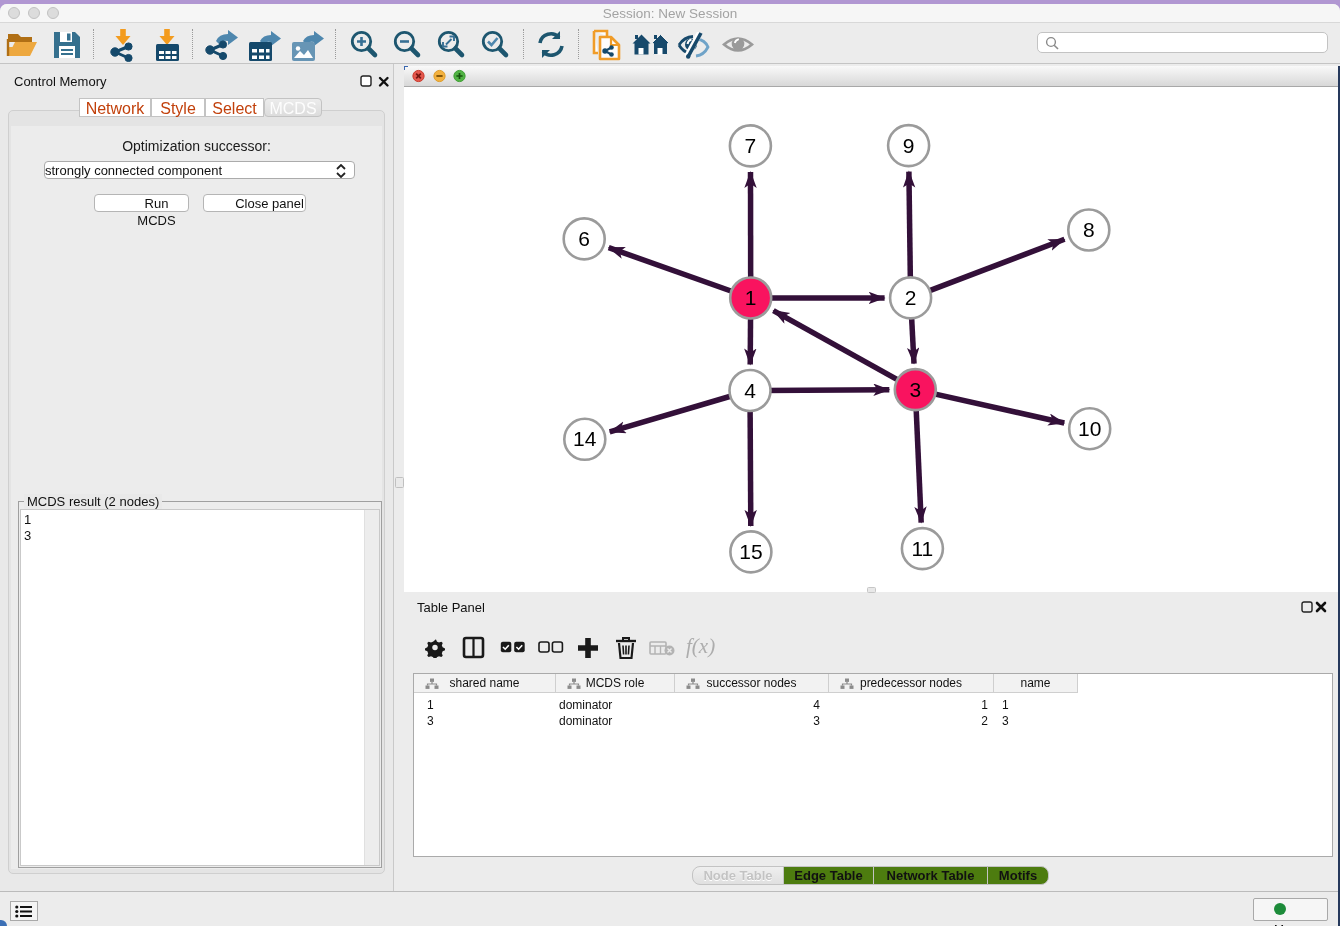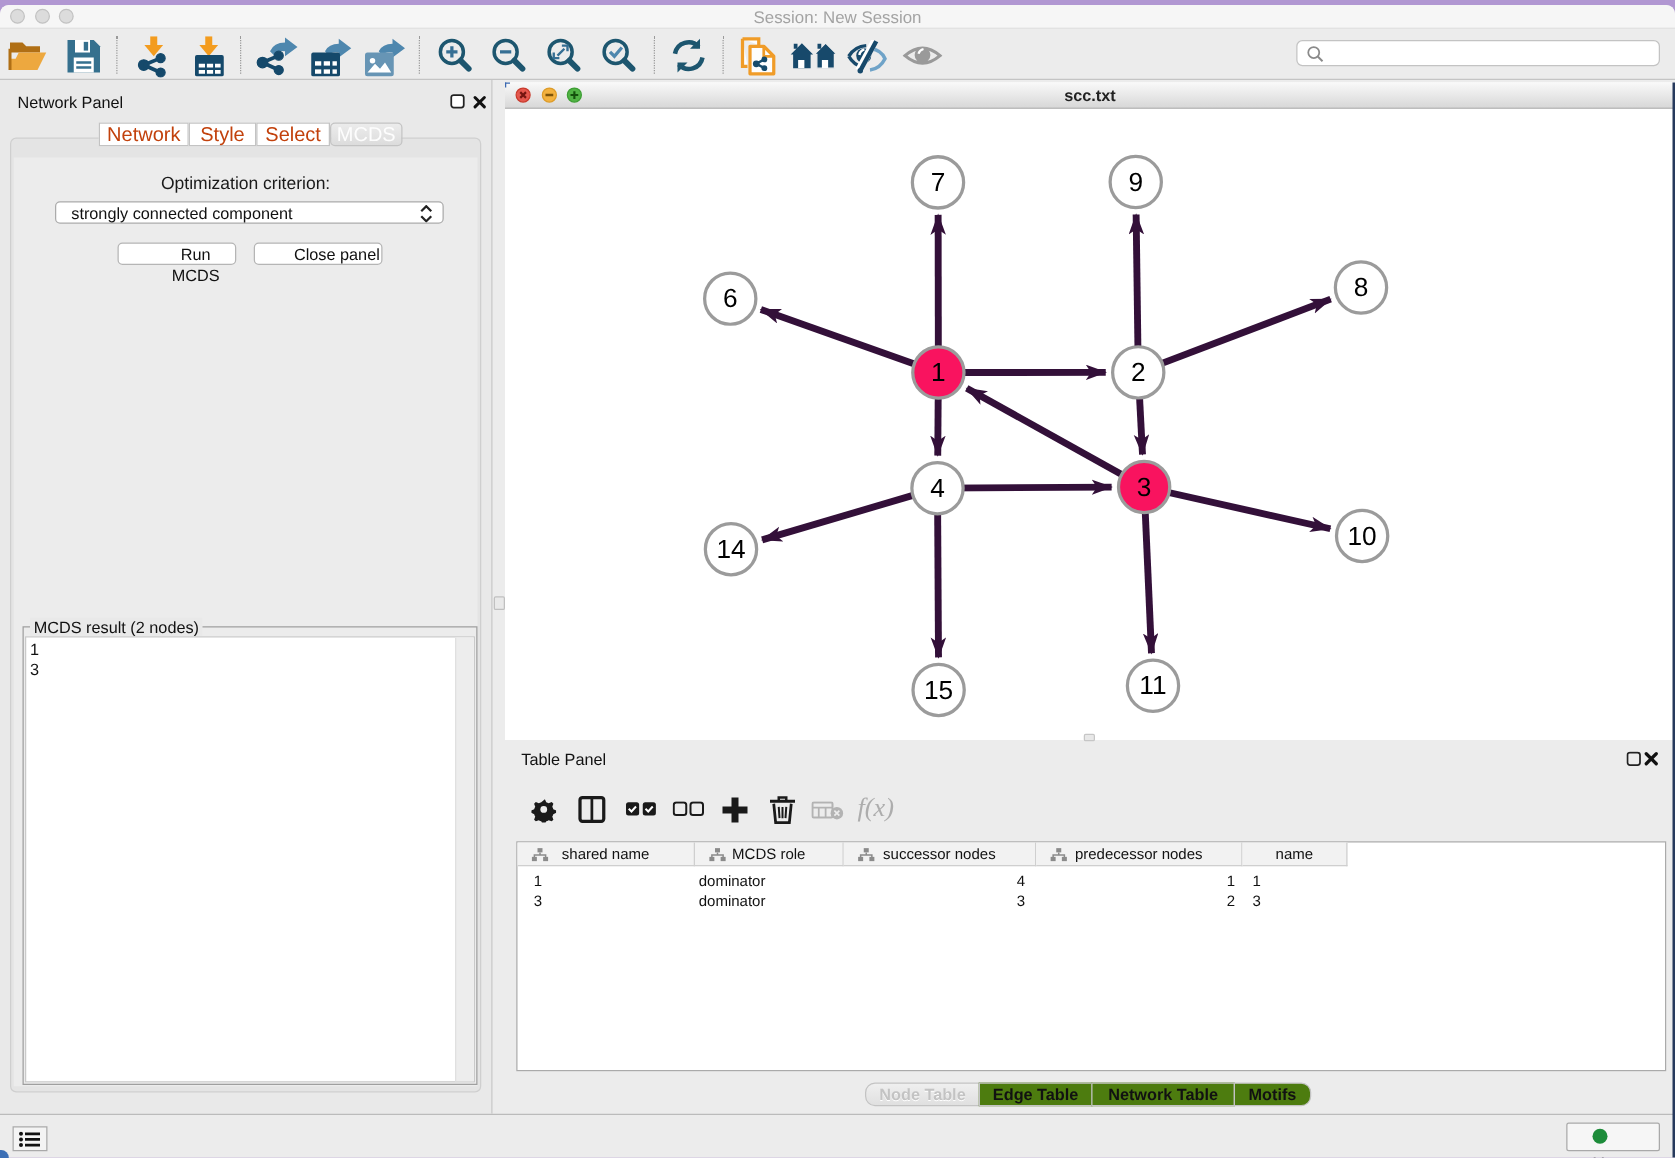--- a/index.html
+++ b/index.html
@@ -14,21 +14,21 @@
 .ticon { position:absolute; top:4px; }
 #searchbox { position:absolute; left:1037px; top:8px; width:291px; height:21px; background:#fff; border:1px solid #c3c3c3; border-radius:5px; }
 
 #cpanel { position:absolute; left:0; top:64px; width:394px; height:827px; background:#e9e9e9; border-right:1px solid #c9c9c9; z-index:5; }
 #cptitle { position:absolute; left:14px; top:10px; font-size:13px; color:#111; }
 .tab { position:absolute; top:0; height:19px; background:#fff; border:1px solid #c3c3c3; color:#c2410c; text-align:center; line-height:19px; }
 .tabsel { background:linear-gradient(#ececec,#dcdcdc); color:#fdfdfd; border-radius:4px; border:1px solid #c3c3c3; }
 #cpcontent { position:absolute; left:8px; top:46px; width:377px; height:764px; background:#e4e4e4; border:1px solid #cfcfcf; border-radius:5px; }
 #cpinner { position:absolute; left:2px; top:15px; width:371px; height:743px; background:#ececec; }
 #optlabel { position:absolute; left:0; top:74px; width:100%; text-align:center; font-size:14px; color:#1a1a1a; }
-#combo { position:absolute; left:44px; top:97px; width:311px; height:18px; background:#fff; border:1px solid #ababab; border-radius:4px; font-size:13px; color:#111; line-height:17px; padding-left:12px; }
+#combo { position:absolute; left:44px; top:97px; width:311px; height:18px; background:#fff; border:1px solid #ababab; border-radius:4px; font-size:13px; color:#111; line-height:17px; padding-left:0; }
 .btn { position:absolute; height:18px; background:#fff; border:1px solid #b5b5b5; border-radius:4px; font-size:13px; color:#111; text-align:center; line-height:17px;padding-left:30px; }
 #fieldset { position:absolute; left:18px; top:437px; width:364px; height:367px; border:1px solid #9f9f9f; }
 #fslegend { position:absolute; left:5px; top:-8px; background:#e9e9e9; font-size:13px; color:#111; padding:0 3px; }
 #fsarea { position:absolute; left:1px; top:7px; width:360px; height:357px; background:#fff; border:1px solid #c9c9c9; }
 
 #netframe { position:absolute; left:404px; top:66px; width:936px; height:526px; background:#fff; z-index:5; }
 #nettitle { position:absolute; left:0; top:0; width:100%; height:21px; background:linear-gradient(#f9f9f9,#d8d8d8); border-bottom:1px solid #a8a8a8; }
 #nettext { position:absolute; width:100%; top:3px; text-align:center; font-size:13px; font-weight:bold; color:#222; }
 #netright { position:absolute; left:1338px; top:66px; width:2px; height:860px; background:#26395c; z-index:9; }
 
@@ -186,35 +186,35 @@
       <path d="M12.8,9 q0.8,-3 4,-3.8" stroke="#fff" stroke-width="1.8" fill="none"></path>
     </svg>
     <div id="searchbox">
       <svg width="16" height="16" style="position:absolute;left:7px;top:3px;">
         <circle cx="6" cy="6" r="4.4" fill="none" stroke="#8a8a8a" stroke-width="1.4"></circle>
         <line x1="9.2" y1="9.2" x2="13" y2="13" stroke="#8a8a8a" stroke-width="1.6"></line>
       </svg>
     </div>
   </div>
   <div id="cpanel">
-    <div id="cptitle">Network Panel</div>
+    <div id="cptitle">Control Memory</div>
     <svg width="14" height="13" style="position:absolute;left:360px;top:11px;">
       <rect x="1" y="1" width="10" height="10" rx="2" fill="#fff" stroke="#222" stroke-width="1.4"></rect>
     </svg>
     <svg width="12" height="13" style="position:absolute;left:378px;top:12px;">
       <path d="M2,2 L9.5,9.5 M9.5,2 L2,9.5" stroke="#111" stroke-width="2.4" stroke-linecap="round"></path>
     </svg>
     <div id="cpcontent">
       <div id="cpinner"></div>
     </div>
     <div class="tab" style="left:79px; top:34px; width:72px;">Network</div>
     <div class="tab" style="left:151px; top:34px; width:54px;">Style</div>
     <div class="tab" style="left:205px; top:34px; width:59px;">Select</div>
     <div class="tab tabsel" style="left:264px; top:34px; width:58px;">MCDS</div>
-    <div id="optlabel">Optimization criterion:</div>
+    <div id="optlabel">Optimization successor:</div>
     <div id="combo">strongly connected component
       <svg width="10" height="14" style="position:absolute;right:8px;top:2px;">
         <path d="M1,5 L5,1 L9,5 M1,9 L5,13 L9,9" stroke="#222" stroke-width="1.8" fill="none"></path>
       </svg>
     </div>
     <div class="btn" style="left:94px; top:130px; width:95px;">Run MCDS</div>
     <div class="btn" style="left:203px; top:130px; width:103px;">Close panel</div>
     <div id="fieldset">
       <div id="fslegend">MCDS result (2 nodes)</div>
       <div id="fsarea">
@@ -226,21 +226,20 @@
   <div id="netframe">
     <div id="nettitle">
       <svg width="70" height="21" style="position:absolute;left:0;top:0;">
         <circle cx="14.5" cy="10" r="5.6" fill="#e4574d" stroke="#c93a2c" stroke-width="1"></circle>
         <path d="M12.2,7.7 l4.6,4.6 M16.8,7.7 l-4.6,4.6" stroke="#751510" stroke-width="1.7"></path>
         <circle cx="35.5" cy="10" r="5.6" fill="#f3b13e" stroke="#dd9c29" stroke-width="1"></circle>
         <path d="M32.4,10 h6.2" stroke="#7d5308" stroke-width="1.9"></path>
         <circle cx="55.5" cy="10" r="5.6" fill="#51b344" stroke="#3d9e33" stroke-width="1"></circle>
         <path d="M52.4,10 h6.2 M55.5,6.9 v6.2" stroke="#14510c" stroke-width="1.7"></path>
       </svg>
-      <div id="nettext">scc.txt</div>
     </div>
     <div style="position:absolute;left:0;top:0;width:4px;height:4px;border-left:1.5px solid #3b68b0;border-top:1.5px solid #3b68b0;"></div>
     <svg id="graph" width="936" height="505" viewBox="0 0 936 505" style="position:absolute;left:0;top:21px;">
       <defs>
         <marker id="arr" markerWidth="18" markerHeight="13" refX="16" refY="6.2" orient="auto" markerUnits="userSpaceOnUse">
           <path d="M0,0 L17,6.2 L0,12.4 L4.2,6.2 z" fill="#331039"></path>
         </marker>
       </defs>
       <g transform="translate(-404,-87)">
         <g stroke="#331039" stroke-width="5.5" marker-end="url(#arr)">

